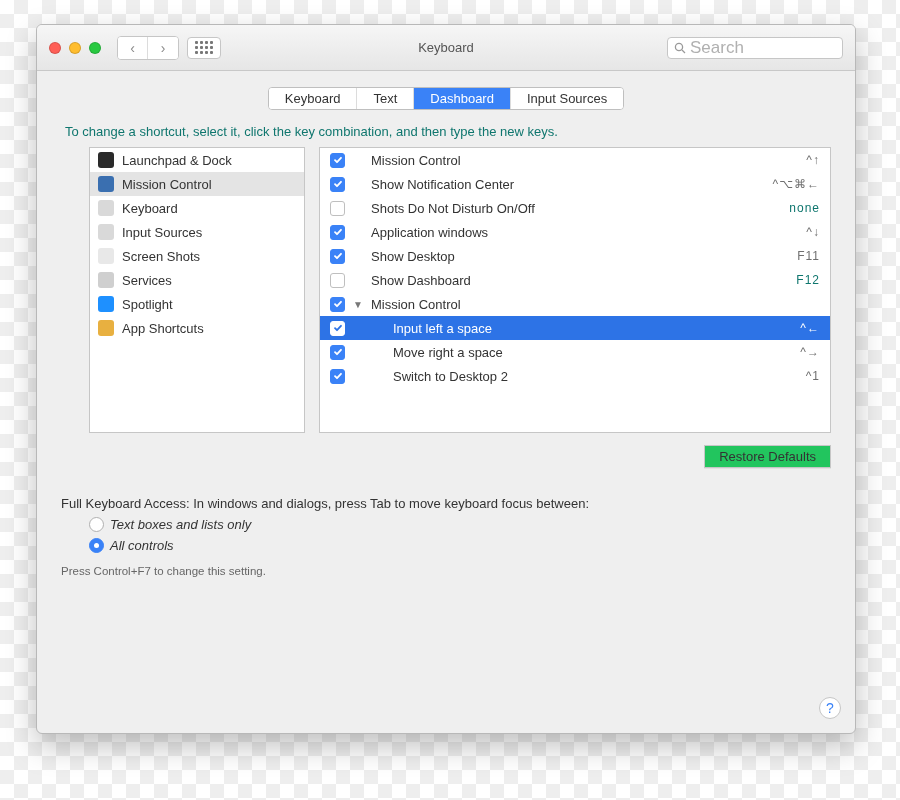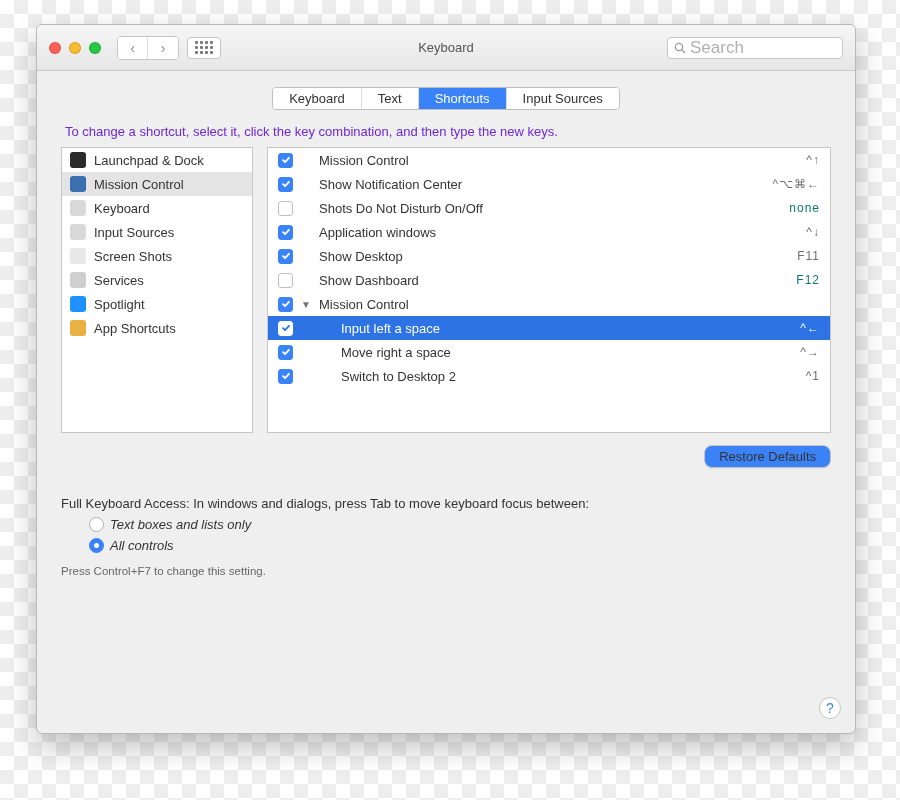--- a/index.html
+++ b/index.html
@@ -95,28 +95,28 @@
   }
   .seg-btn {
     padding: 3px 16px; font-size: 13px;
     border-right: 1px solid #dcdcdc; color: #333;
     background: #fff;
   }
   .seg-btn:last-child { border-right: none; }
   .seg-btn.active { background: #3a82f7; color: #fff; }
 
   .content { padding: 0 24px; }
-  .instruction { font-size: 13px; color: #6d28d9; margin: 4px 4px 8px; }
+  .instruction { font-size: 13px; color: #0f766e; margin: 4px 4px 8px; }
 
   .panes { display: flex; gap: 14px; }
   .pane {
     background: #fff; border: 1px solid #c6c6c6;
     height: 286px; overflow: hidden;
   }
-  .pane-left { width: 192px; }
+  .pane-left { width: 216px; margin-left: 28px; }
   .pane-right { flex: 1; }
 
   .cat-row {
     display: flex; align-items: center; gap: 8px;
     padding: 4px 8px; height: 24px; font-size: 13px;
   }
   .cat-row.selected { background: #e4e4e4; }
   .cat-icon {
     width: 16px; height: 16px; border-radius: 3px;
     display: flex; align-items: center; justify-content: center;
@@ -144,22 +144,22 @@
     display: inline-flex; align-items: center; justify-content: center;
   }
   .sc-label { flex: 1; }
   .sc-label.indent { padding-left: 22px; }
   .sc-short { color: #6f6f6f; font-size: 12px; letter-spacing: 1px; }
   .sc-short.dim { color: #0f766e; }
   .sc-row.selected .sc-short { color: #fff; }
 
   .restore-row { display: flex; justify-content: flex-end; margin-top: 12px; }
   .push-btn {
-    background: #3b82f6; border: 1px solid #c6c6c6;
-    border-radius: 8px; padding: 3px 14px; font-size: 13px;
+    background: #22c55e; border: 1px solid #c6c6c6;
+    border-radius: 0; padding: 3px 14px; font-size: 13px;
     box-shadow: 0 1px 0 rgba(0,0,0,0.05);
   }
 
   .fka { margin-top: 28px; font-size: 13px; }
   .radio-row { display: flex; align-items: center; gap: 6px; margin: 6px 0 0 28px; font-style: italic; }
   .radio {
     width: 15px; height: 15px; border-radius: 50%;
     border: 1px solid #b0b0b0; background: #fff;
     display: flex; align-items: center; justify-content: center;
   }
@@ -213,21 +213,21 @@
           <line x1="8" y1="8" x2="11" y2="11" stroke="#999" stroke-width="1.3"></line>
         </svg>
       <input placeholder="Search" style="">
     </div>
   </div>
 
   <div class="tabs-row">
     <div class="segmented">
       <div class="seg-btn">Keyboard</div>
       <div class="seg-btn">Text</div>
-      <div class="seg-btn active">Shortcuts</div>
+      <div class="seg-btn active">Dashboard</div>
       <div class="seg-btn">Input Sources</div>
     </div>
   </div>
 
   <div class="content">
     <div class="instruction">To change a shortcut, select it, click the key combination, and then type the new keys.</div>
 
     <div class="panes">
       <div class="pane pane-left" id="cat-pane">
           <div class="cat-row">

